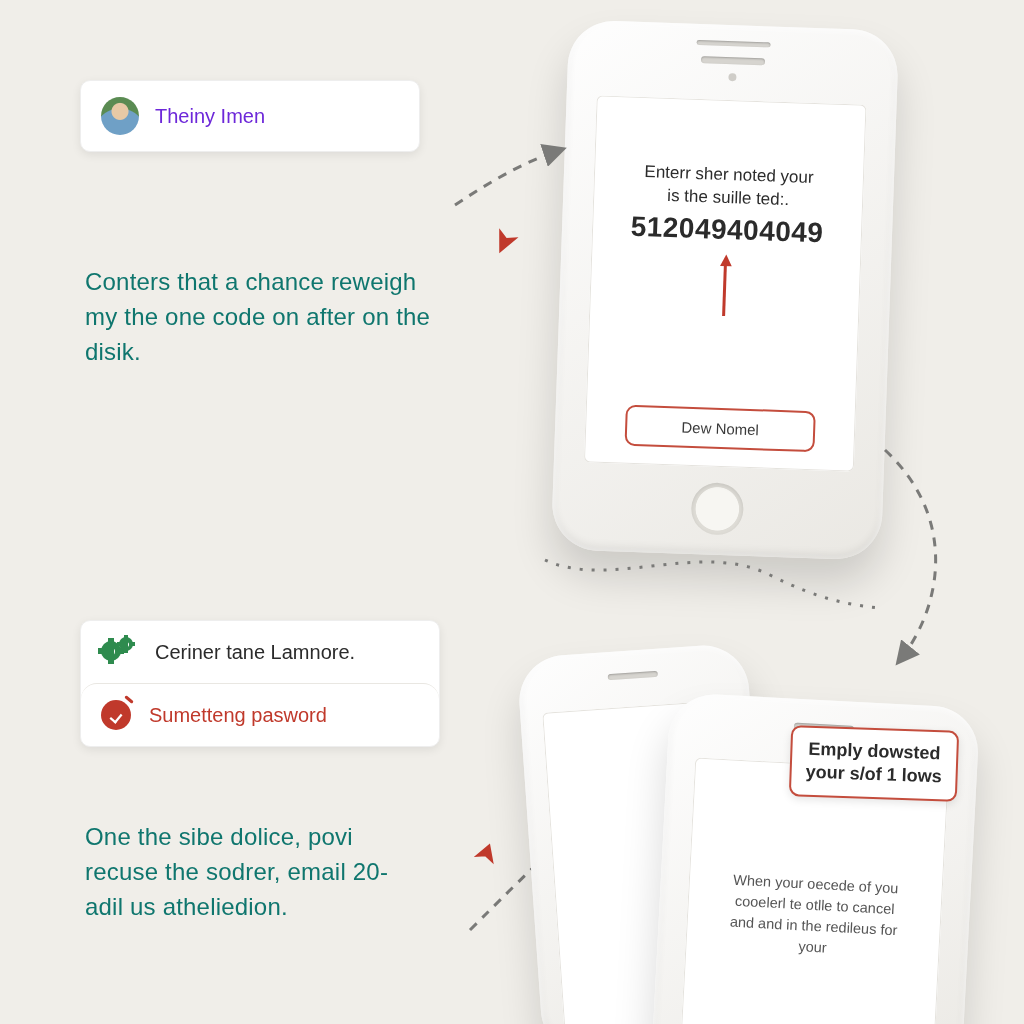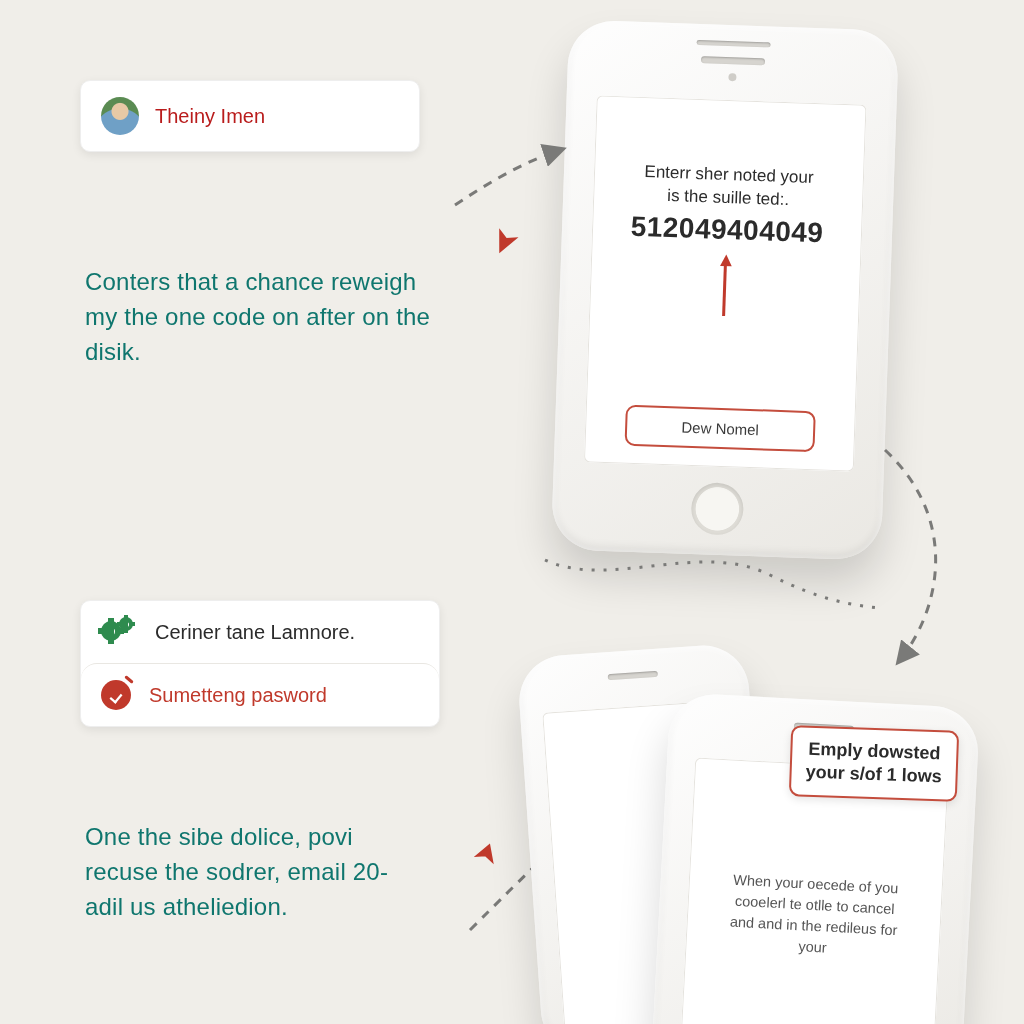--- a/index.html
+++ b/index.html
@@ -28,35 +28,35 @@
   .card-row + .card-row { border-top: 1px solid #e9e7e2; }
   .avatar {
     width: 38px; height: 38px; border-radius: 50%;
     background:
       radial-gradient(circle at 50% 38%, #e7c9a6 0 8px, transparent 9px),
       radial-gradient(circle at 50% 100%, #6fa0c6 0 26px, transparent 27px),
       linear-gradient(#5a8b52,#5a8b52);
     background-color:#5a8b52;
     flex: 0 0 auto;
   }
-  .card1 .name { font-size: 20px; color:#b91c1c; }
+  .card1 .name { font-size: 20px; color:#6d28d9; }
   .card1 .code { font-size: 20px; color:#555; }
 
   .body-text {
     position: absolute;
     font-size: 24px;
     line-height: 1.45;
     color: #0f766e;
     letter-spacing: .2px;
   }
   .bt1 { left: 85px; top: 265px; width: 360px; }
   .bt2 { left: 85px; top: 820px; width: 320px; }
 
   
-  .card2 { left: 80px; top: 600px; width: 360px; }
+  .card2 { left: 80px; top: 620px; width: 360px; }
   .card2 .row { display:flex; align-items:center; gap:18px; padding:16px 20px; font-size:20px; }
   .card2 .row + .row { border-top:1px solid #e9e7e2;border-radius:16px; }
   .card2 .row.red { color:#c0392b; }
 
   .gears {
     width: 36px; height: 30px; position: relative; flex:0 0 auto;
   }
   .gear {
     position:absolute; border-radius:50%;
     background:#2e8b4e;

